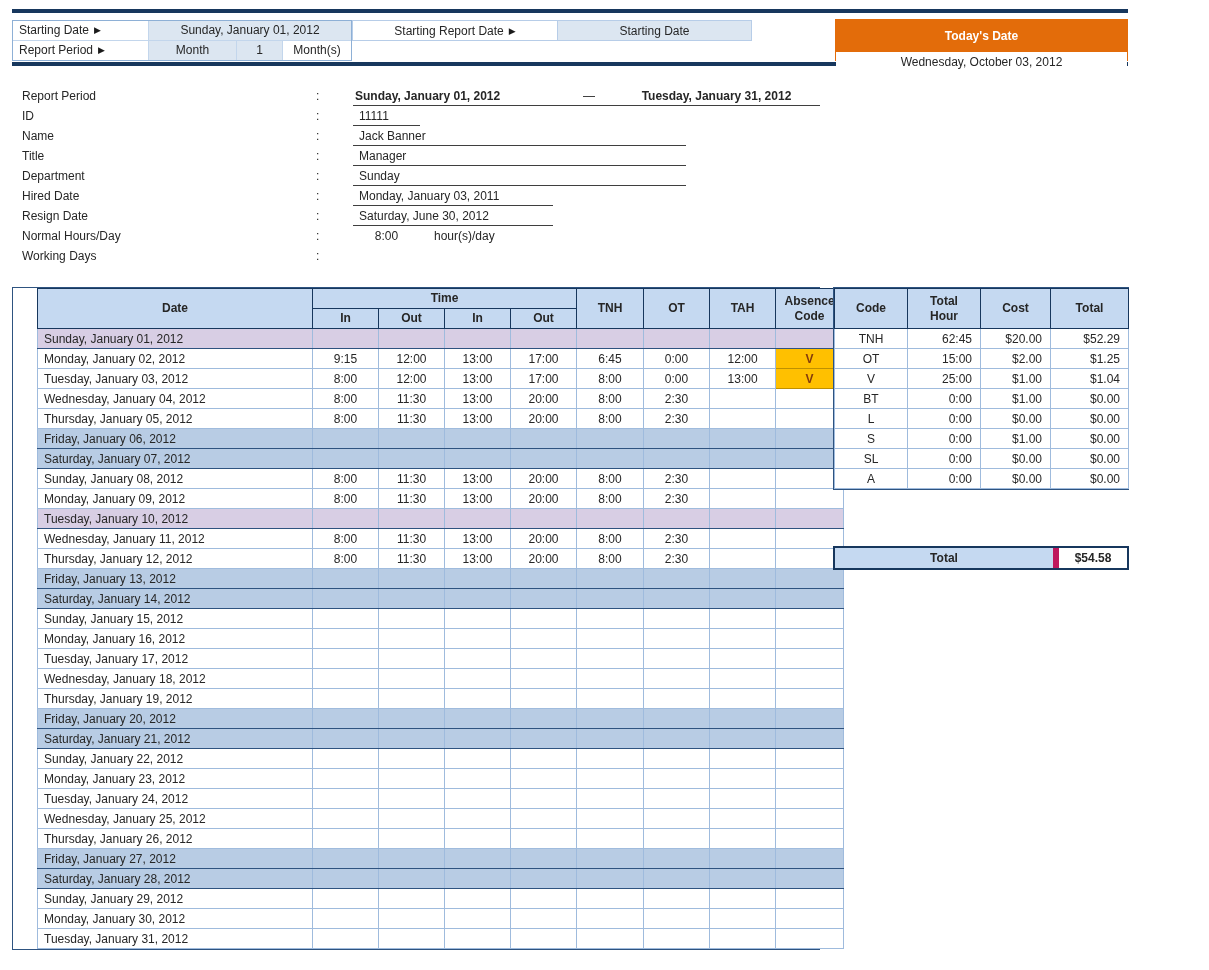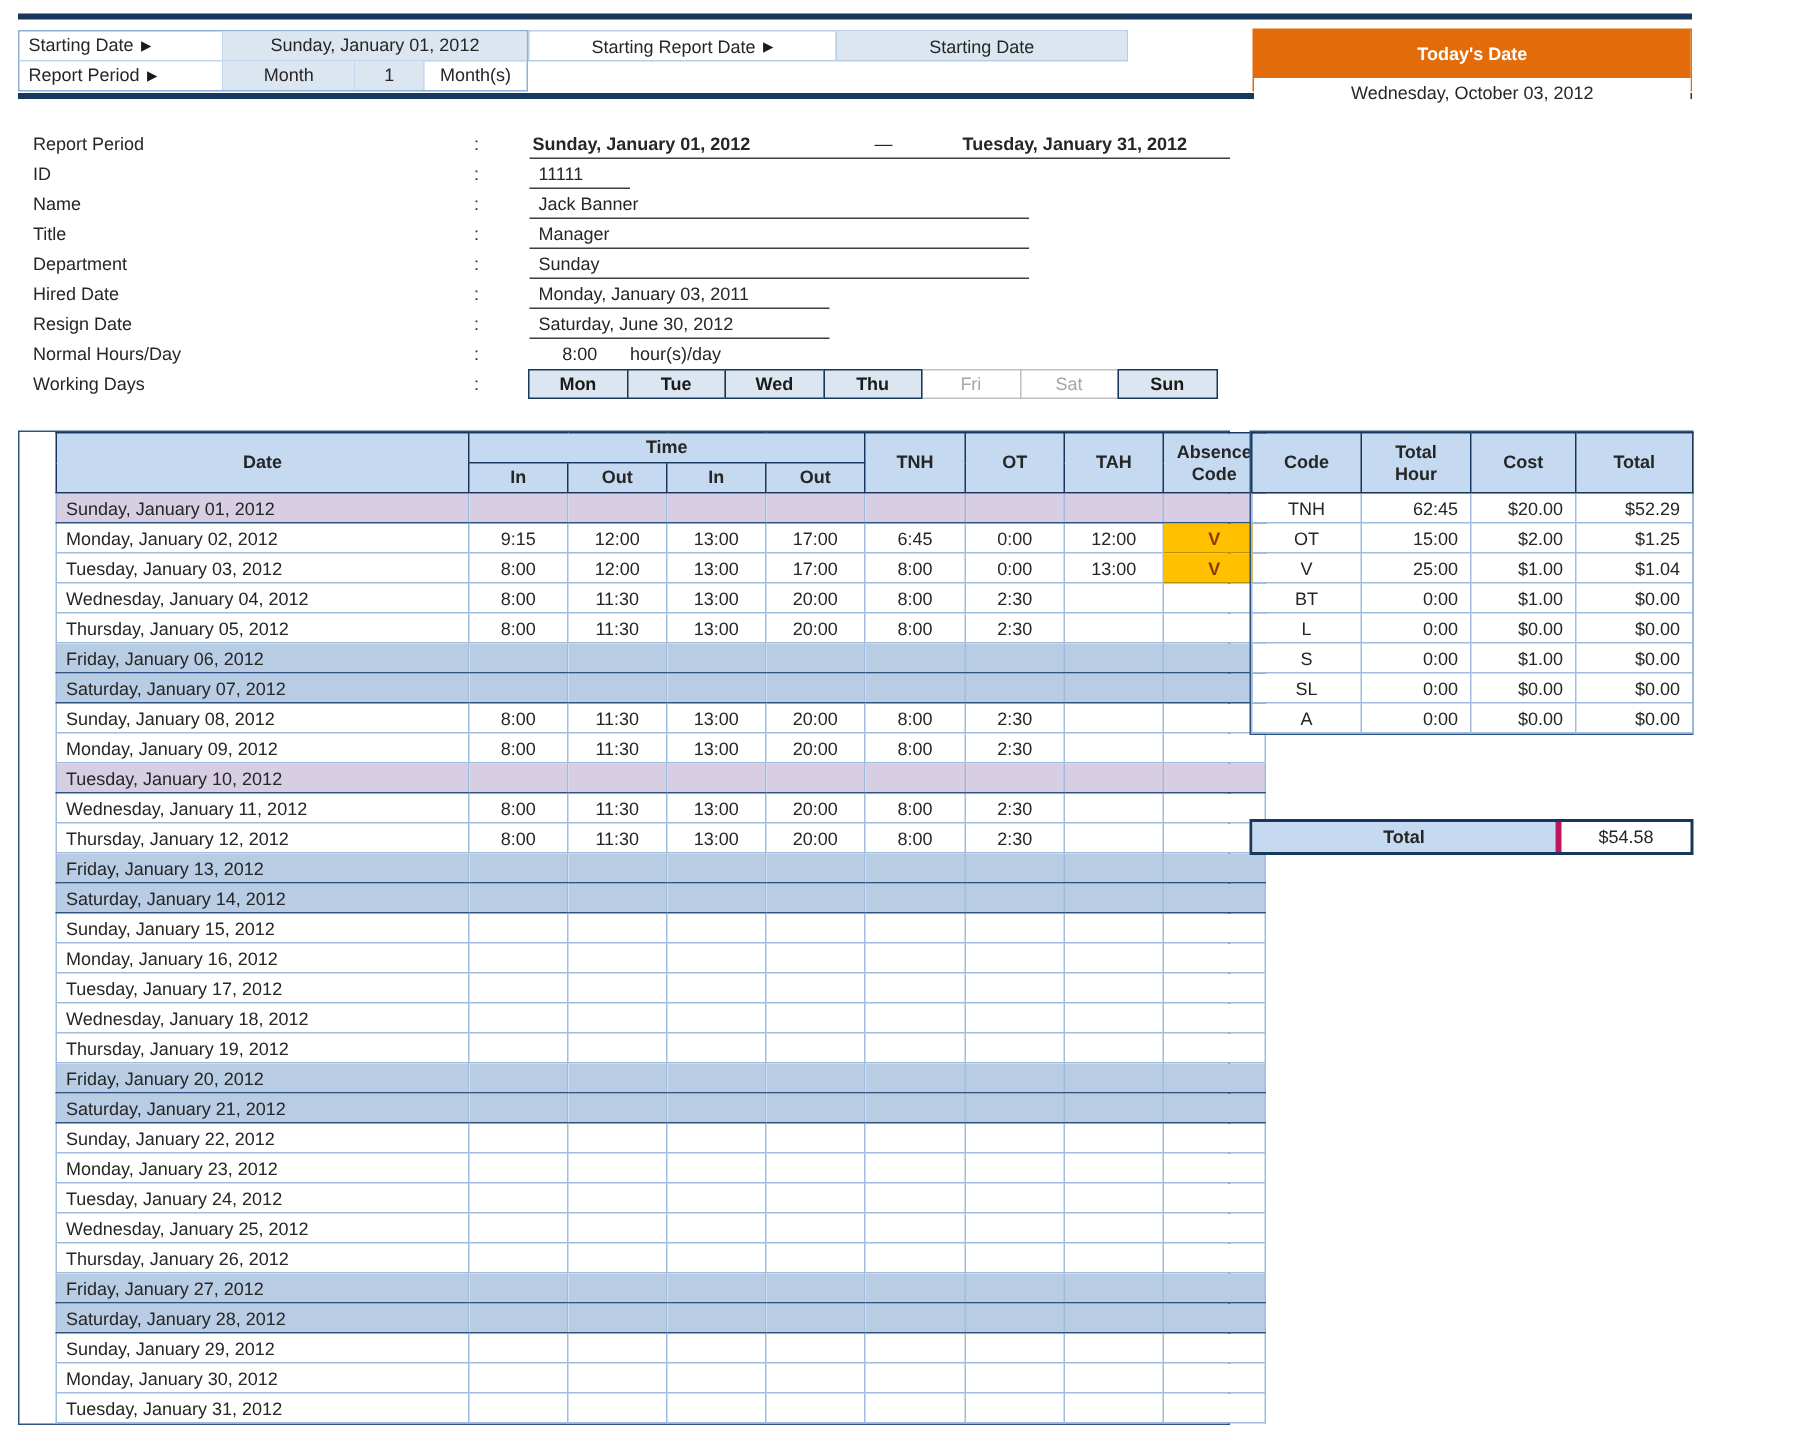--- a/index.html
+++ b/index.html
@@ -53,21 +53,21 @@
   .i-val-area { margin-left: 15px; display: flex; align-items: center; }
   .uline { border-bottom: 1.5px solid #3F3F3F; height: 19px; display: flex; align-items: center; padding-left: 6px; }
   .u67 { width: 67px; }
   .u200 { width: 200px; }
   .u333 { width: 333px; }
   .u467 { width: 467px; padding-left: 0; }
   .rp-date1 { width: 212px; padding-left: 2px; font-weight: bold; }
   .rp-dash { width: 48px; text-align: center; }
   .rp-date2 { flex: 1; text-align: center; font-weight: bold; }
   .nh-val { width: 67px; text-align: center; }
-  .nh-suffix { }
+  .nh-suffix { margin-left: 14px; }
   .days { display: flex; }
   .day { width: 66.5px; height: 20px; display: flex; align-items: center; justify-content: center; margin-left: -1px; }
   .day.on  { background: #DCE6F1; border: 1px solid #17375D; font-weight: 600; color: #1a1a1a; z-index: 1; }
   .day.off { background: #ffffff; border: 1px solid #C0C0C0; color: #A6A6A6; }
 
   
   .ts-wrap { position: absolute; left: 12px; top: 287px; width: 808px; border: 1px solid #2E5380; padding-left: 24px; }
   table { border-collapse: collapse; table-layout: fixed; }
   .ts { width: 806px; }
   .ts th {
@@ -94,21 +94,21 @@
   .sum td.s-code { text-align: center; }
   .sum td.s-total-hour, .sum td.s-cost, .sum td.s-total { text-align: right; padding-right: 8px; }
 
   
   .total-bar {
     position: absolute; left: 833px; top: 546px; width: 296px; height: 24px;
     border: 2px solid #17375D; display: flex; background: #fff;
   }
   .total-label { flex: 1; background: #C5D9F1; font-weight: bold;
     display: flex; align-items: center; justify-content: center; }
-  .total-value { width: 90px; border-left: 4px solid #be185d; font-weight: normal;
+  .total-value { width: 74px; border-left: 6px solid #be185d; font-weight: bold;
     display: flex; align-items: center; justify-content: center; }
 </style>
 </head>
 <body>
 
 <div class="rule" id="rule-top"></div>
 <div class="rule" id="rule-mid"></div>
 
 <div class="hdr-a">
   <div class="hdr-row">
@@ -205,29 +205,20 @@
     <span class="i-colon">:</span>
     <span class="i-val-area">
       <span class="nh-val">8:00</span>
       <span class="nh-suffix">hour(s)/day</span>
     </span>
   </div>
 
   <div class="info-row">
     <span class="i-label">Working Days</span>
     <span class="i-colon">:</span>
-    <span class="i-val-area days">
-        <div class="day on">Mon</div>
-        <div class="day on">Tue</div>
-        <div class="day on">Wed</div>
-        <div class="day on">Thu</div>
-        <div class="day off">Fri</div>
-        <div class="day off">Sat</div>
-        <div class="day on">Sun</div>
-      </span>
   </div>
 
 </div>
 
 <div class="ts-wrap">
   <table class="ts">
     <colgroup>
       <col style="width:275px">
         <col style="width:66px">
         <col style="width:66px">

